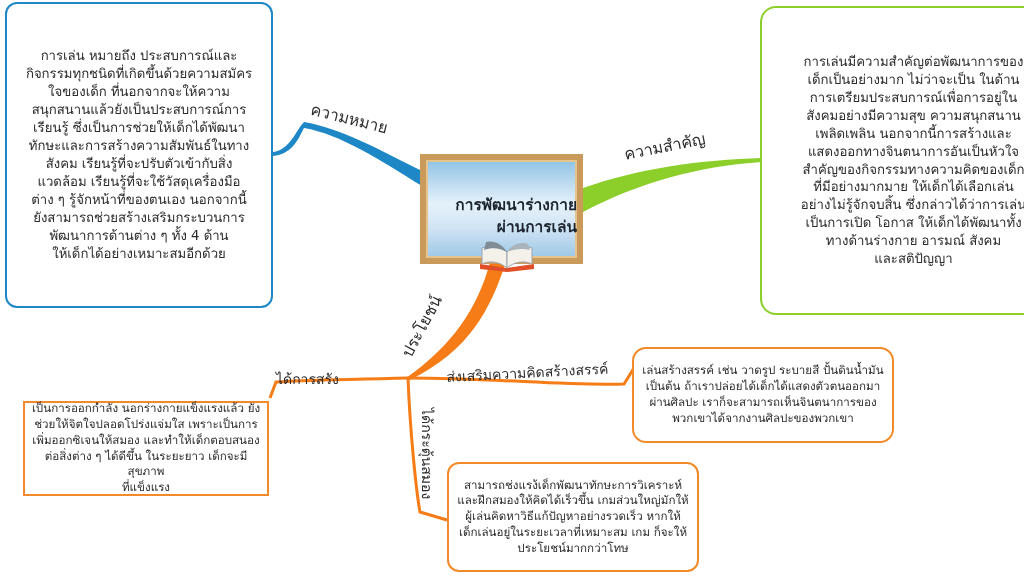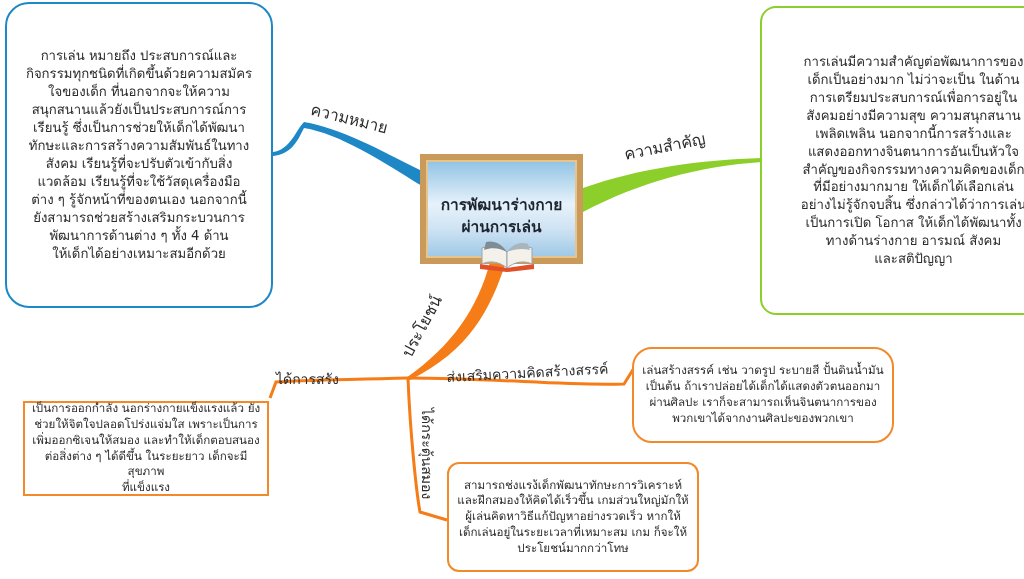--- a/index.html
+++ b/index.html
@@ -2,29 +2,29 @@
 <html><head>
 <meta charset="utf-8">
 <style>
   html, body { margin:0; padding:0; }
   body { width:1024px; height:579px; background:#ffffff; position:relative; overflow:hidden;
          font-family:"DejaVu Sans", sans-serif; color:#2b2b2b; }
   svg.branches { position:absolute; left:0; top:0; width:1024px; height:579px; }
   .box { position:absolute; background:#fff; box-sizing:border-box; display:flex; align-items:center;
          justify-content:center; text-align:center; line-height:1.36; }
   .box .txt { white-space:pre-line; }
-  #box-meaning { left:5px; top:2px; width:268px; height:306px; border:2.5px solid #1e88c7; border-radius:24px; font-size:13.2px; padding:0 18px; }
+  #box-meaning { left:5px; top:2px; width:268px; height:306px; border:2.5px solid #1e88c7; border-radius:12px; font-size:13.2px; padding:0 18px; }
   #box-importance { left:760px; top:6px; width:307px; height:309px; border:2px solid #8ccf2a; border-radius:16px; font-size:13.2px; padding:0 6px; }
   #box-exercise { left:23px; top:401px; width:246px; height:95px; border:2px solid #f28a2a; border-radius:0; font-size:11.6px; padding:0 4px; }
-  #box-creative { left:632px; top:347px; width:262px; height:96px; border:2px solid #f28a2a; border-radius:20px; font-size:11.6px; padding:0 4px; }
+  #box-creative { left:632px; top:347px; width:262px; height:96px; border:2px solid #f28a2a; border-radius:14px; font-size:11.6px; padding:0 4px; }
   #box-brain { left:447px; top:462px; width:252px; height:110px; border:2px solid #f28a2a; border-radius:12px; font-size:11.6px; padding:0 4px; }
   .center { position:absolute; left:420px; top:154px; width:163px; height:110px; box-sizing:border-box;
             border:6px solid #c99a5a; background:linear-gradient(180deg,#8fc2e4 0%,#e6f2fb 45%,#cfe3f3 70%,#9cc7e6 100%);
             box-shadow:inset 0 0 0 2px #e6c48e; }
-  .center .title { position:absolute; left:0; right:0; top:34px; text-align:center; font-weight:bold; font-size:15.5px; line-height:1.45; color:#1c2530; white-space:pre-line; }
+  .center .title { position:absolute; left:0; right:0; top:34px; text-align:right; font-weight:bold; font-size:15.5px; line-height:1.45; color:#1c2530; white-space:pre-line; }
   .book { position:absolute; left:476px; top:238px; width:62px; height:34px; }
   .lbl { position:absolute; font-size:15px; color:#2b2b2b; white-space:nowrap; }
   #lbl-meaning { left:314px; top:97px; font-size:16px; transform:rotate(14deg); transform-origin:left top; }
   #lbl-importance { left:622px; top:142px; font-size:16px; transform:rotate(-11deg); transform-origin:left top; }
   #lbl-benefit { left:395px; top:350px; font-size:16px; transform:rotate(-62deg); transform-origin:left top; }
   #lbl-exercise { left:276px; top:368px; font-size:14px; }
   #lbl-creative { left:446px; top:366px; font-size:14px; transform:rotate(-3deg); transform-origin:left top; }
   #lbl-brain { left:438px; top:408px; font-size:14px; transform:rotate(90deg); transform-origin:left top; }
 </style>
 </head>

